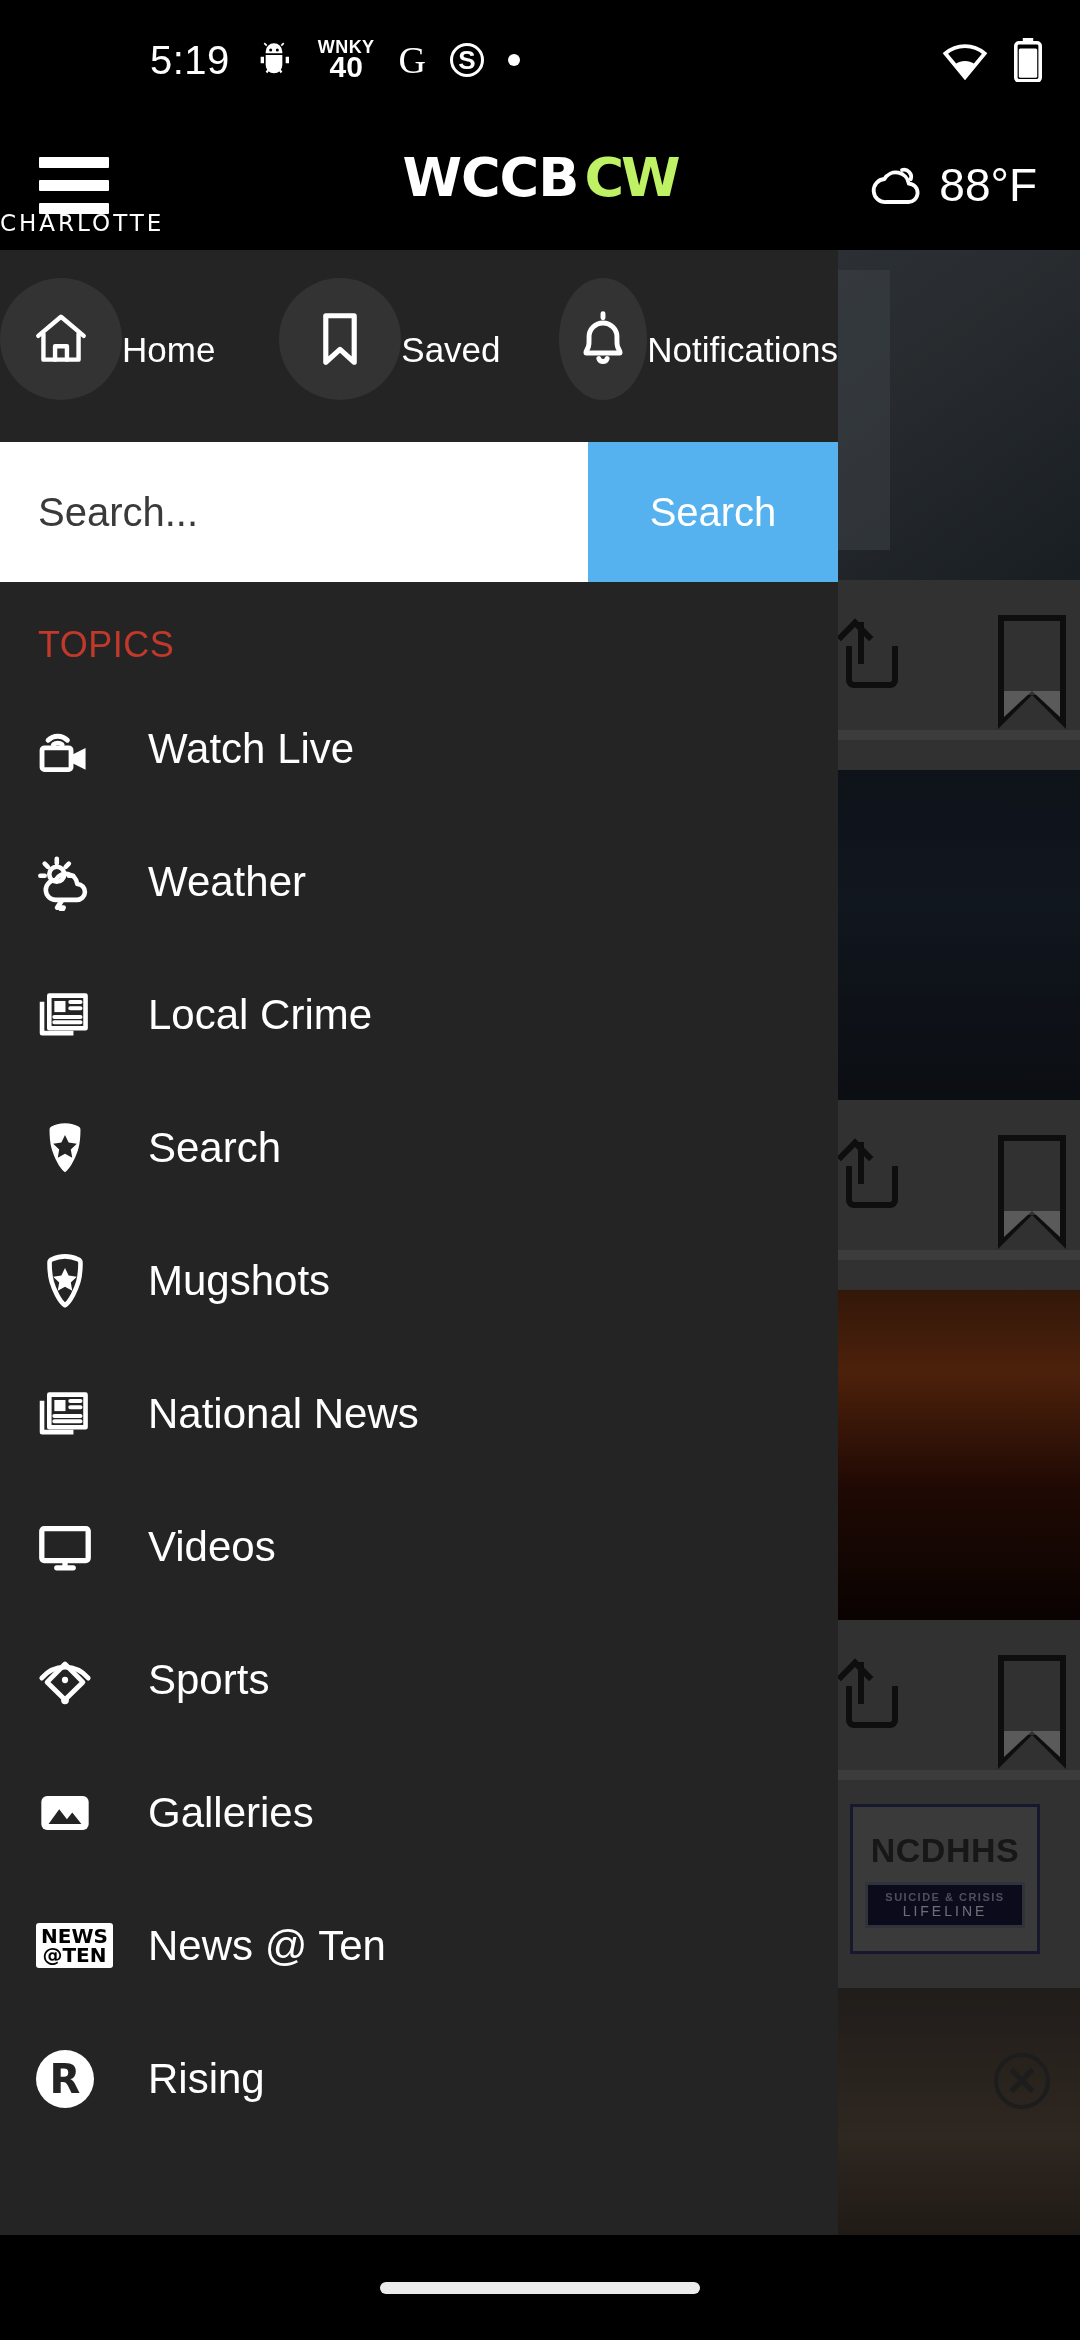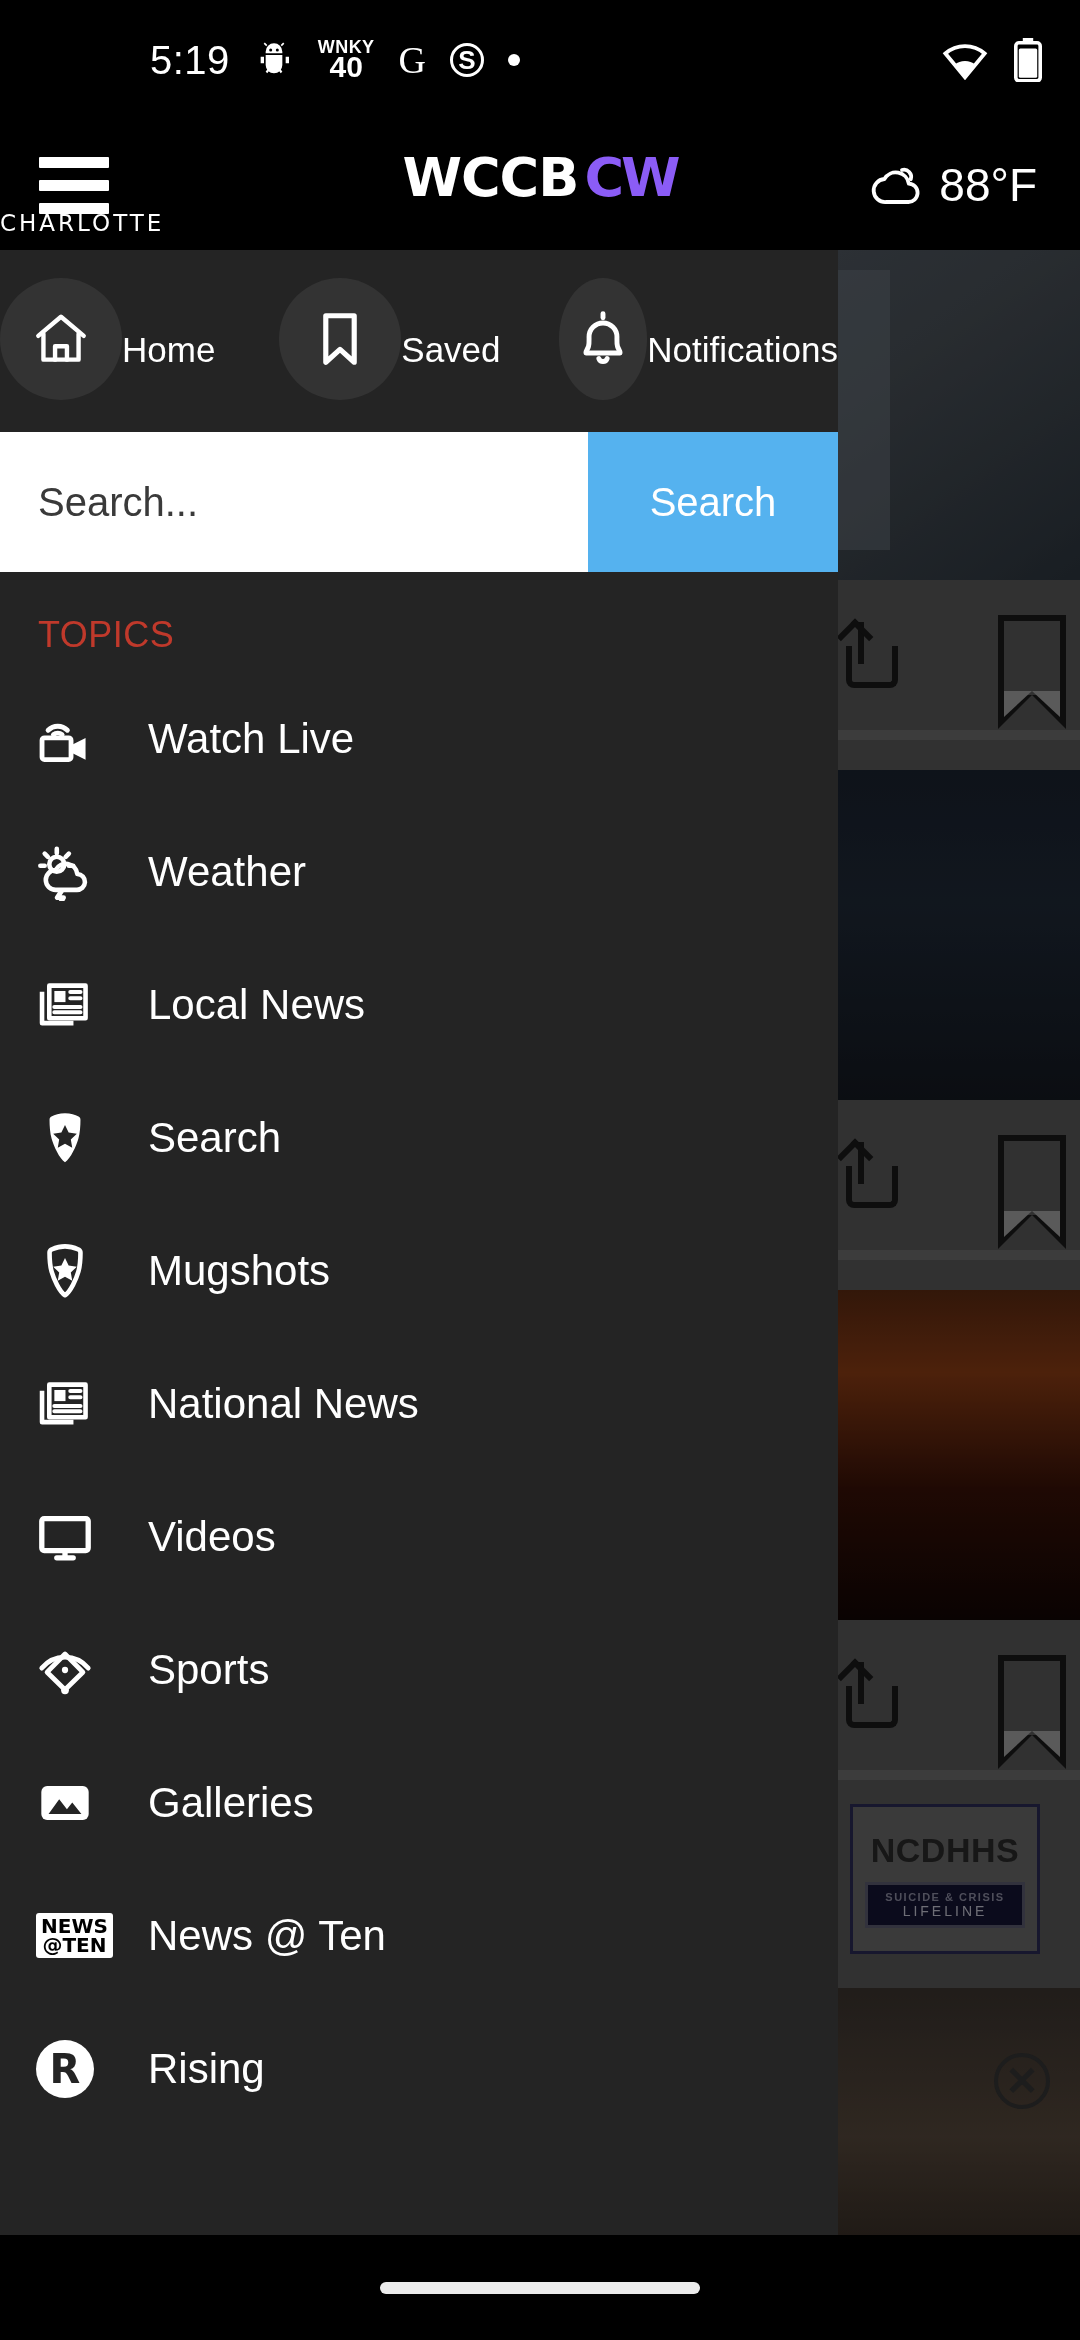--- a/index.html
+++ b/index.html
@@ -28,21 +28,21 @@
   .appbar { position:absolute; top:120px; left:0; width:1080px; height:130px;
             background:#000; display:flex; align-items:center; }
   .hamburger { position:absolute; left:26px; width:96px; height:96px;
                display:flex; flex-direction:column; justify-content:center;
                align-items:center; gap:12px; }
   .hamburger span { display:block; width:70px; height:11px; background:#fff; border-radius:1px; }
   .brand { position:absolute; left:0; right:0; }
   .brand-top { display:flex; align-items:flex-end; justify-content:center; gap:6px; }
   .brand-wccb { color:#fff; font-size:54px; font-weight:bold; letter-spacing:-1px;
                 font-family:"DejaVu Sans", sans-serif; }
-  .brand-cw { color:#8b5cf6; font-size:54px; font-weight:bold; letter-spacing:-3px;
+  .brand-cw { color:#bef264; font-size:54px; font-weight:bold; letter-spacing:-3px;
               font-family:"DejaVu Sans", sans-serif;margin-top:12px; }
   .brand-sub { color:#fff; font-size:23px; letter-spacing:3px; margin-top:1px;
                font-family:"DejaVu Sans", sans-serif; }
   .weather { position:absolute; right:43px; display:flex; align-items:center; gap:14px; }
   .weather-temp { color:#fff; font-size:46px; }
 
   
   .bg-content { position:absolute; top:250px; left:0; width:1080px; height:2090px;
                 background:#5a5a5a; overflow:hidden; }
   .bg-card { position:relative; width:1080px; background:#5a5a5a; }
@@ -86,21 +86,21 @@
   
   .drawer { position:absolute; top:250px; left:0; width:838px; height:2090px;
             background:#242424; overflow:hidden; z-index:10; }
 
   .quicknav { display:flex; padding:28px 0 10px 0; }
   .qn-item { width:33.33%; display:flex; flex-direction:row; align-items:center; }
   .qn-circle { width:122px; height:122px; border-radius:50%; background:#333333;
                display:flex; align-items:center; justify-content:center; }
   .qn-label { color:#fff; font-size:35px; margin-top:22px; }
 
-  .searchrow { display:flex; height:140px; margin-top:22px; }
+  .searchrow { display:flex; height:140px; margin-top:32px; }
   .search-input { flex:1; background:#fff; border:none; outline:none; font-size:40px;
                   padding-left:38px; color:#222; font-family:"Liberation Sans", sans-serif; }
   .search-input::placeholder { color:#3a3a3a; }
   .search-btn { width:250px; background:#55b2ef; border:none; color:#fff; font-size:40px;
                 font-family:"Liberation Sans", sans-serif; }
 
   .topics-label { color:#c0392b; font-size:36px; padding:42px 0 0 38px; letter-spacing:0.5px; }
 
   .menu-list { padding-top:16px; }
   .menu-item { display:flex; align-items:center; height:133px; padding-left:36px; }
@@ -343,21 +343,21 @@
 
       <div class="menu-item">
         <div class="menu-ico">
           <svg width="58" height="58" viewBox="0 0 24 24" fill="none" stroke="#fff" stroke-width="1.9" stroke-linejoin="round">
             <path d="M2.5 6.5v13h13"></path>
             <rect x="5.5" y="4" width="15" height="13.5"></rect>
             <rect x="7.6" y="6.2" width="4.6" height="4.6" fill="#fff" stroke="none"></rect>
             <path d="M14.2 6.6h4.2M14.2 9.2h4.2M7.6 12.8h10.8M7.6 15h10.8" stroke-width="1.7" stroke-linecap="round"></path>
           </svg>
         </div>
-        <div class="menu-label">Local News</div>
+        <div class="menu-label">Local Crime</div>
       </div>
 
       <div class="menu-item">
         <div class="menu-ico">
           <svg width="58" height="58" viewBox="0 0 24 24">
             <path d="M12 1.8c2.4 0 4.2.7 5.6 1.3.5.3.8.6.8 1.3 0 2.6-.2 5.6-.9 8-.8 2.8-3.2 8.2-5.5 9.6-2.3-1.4-4.7-6.8-5.5-9.6-.7-2.4-.9-5.4-.9-8 0-.7.3-1 .8-1.3C7.8 2.5 9.6 1.8 12 1.8z" fill="#fff"></path>
             <path d="M12 6.6l1.5 3.1 3.4.5-2.5 2.4.6 3.4-3-1.6-3 1.6.6-3.4-2.5-2.4 3.4-.5z" fill="#242424"></path>
           </svg>
         </div>
         <div class="menu-label">Search</div>

